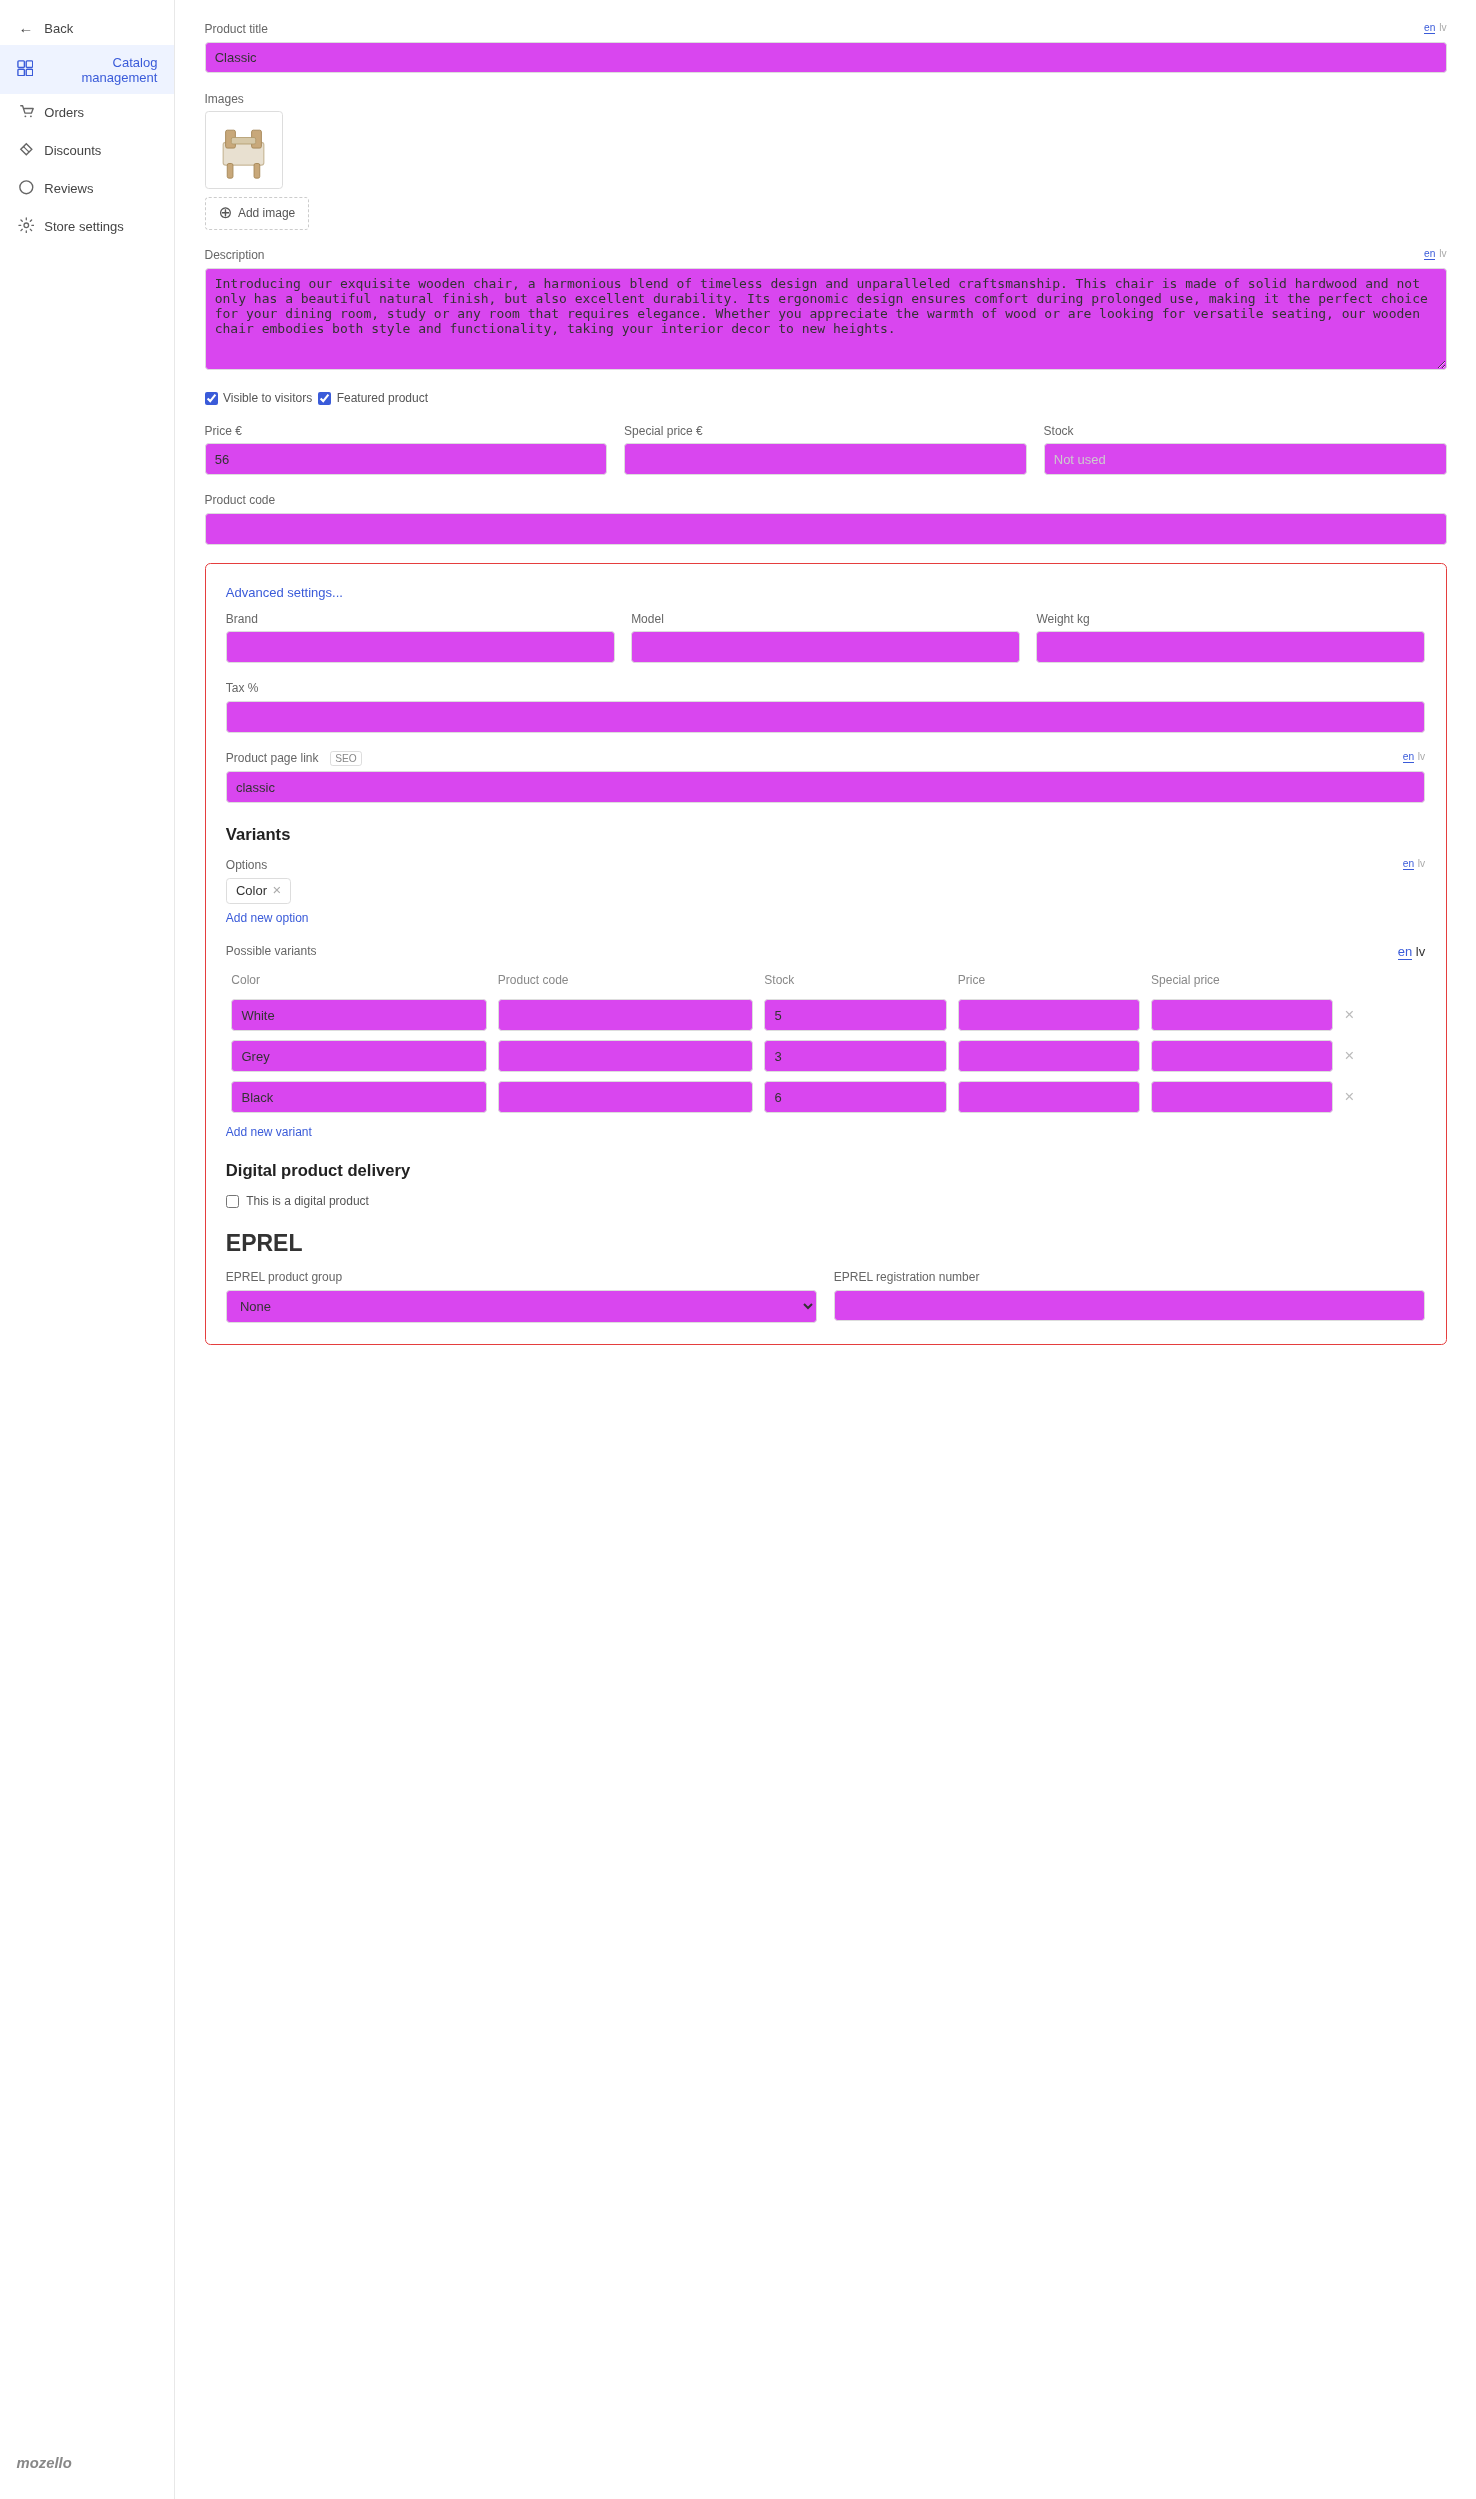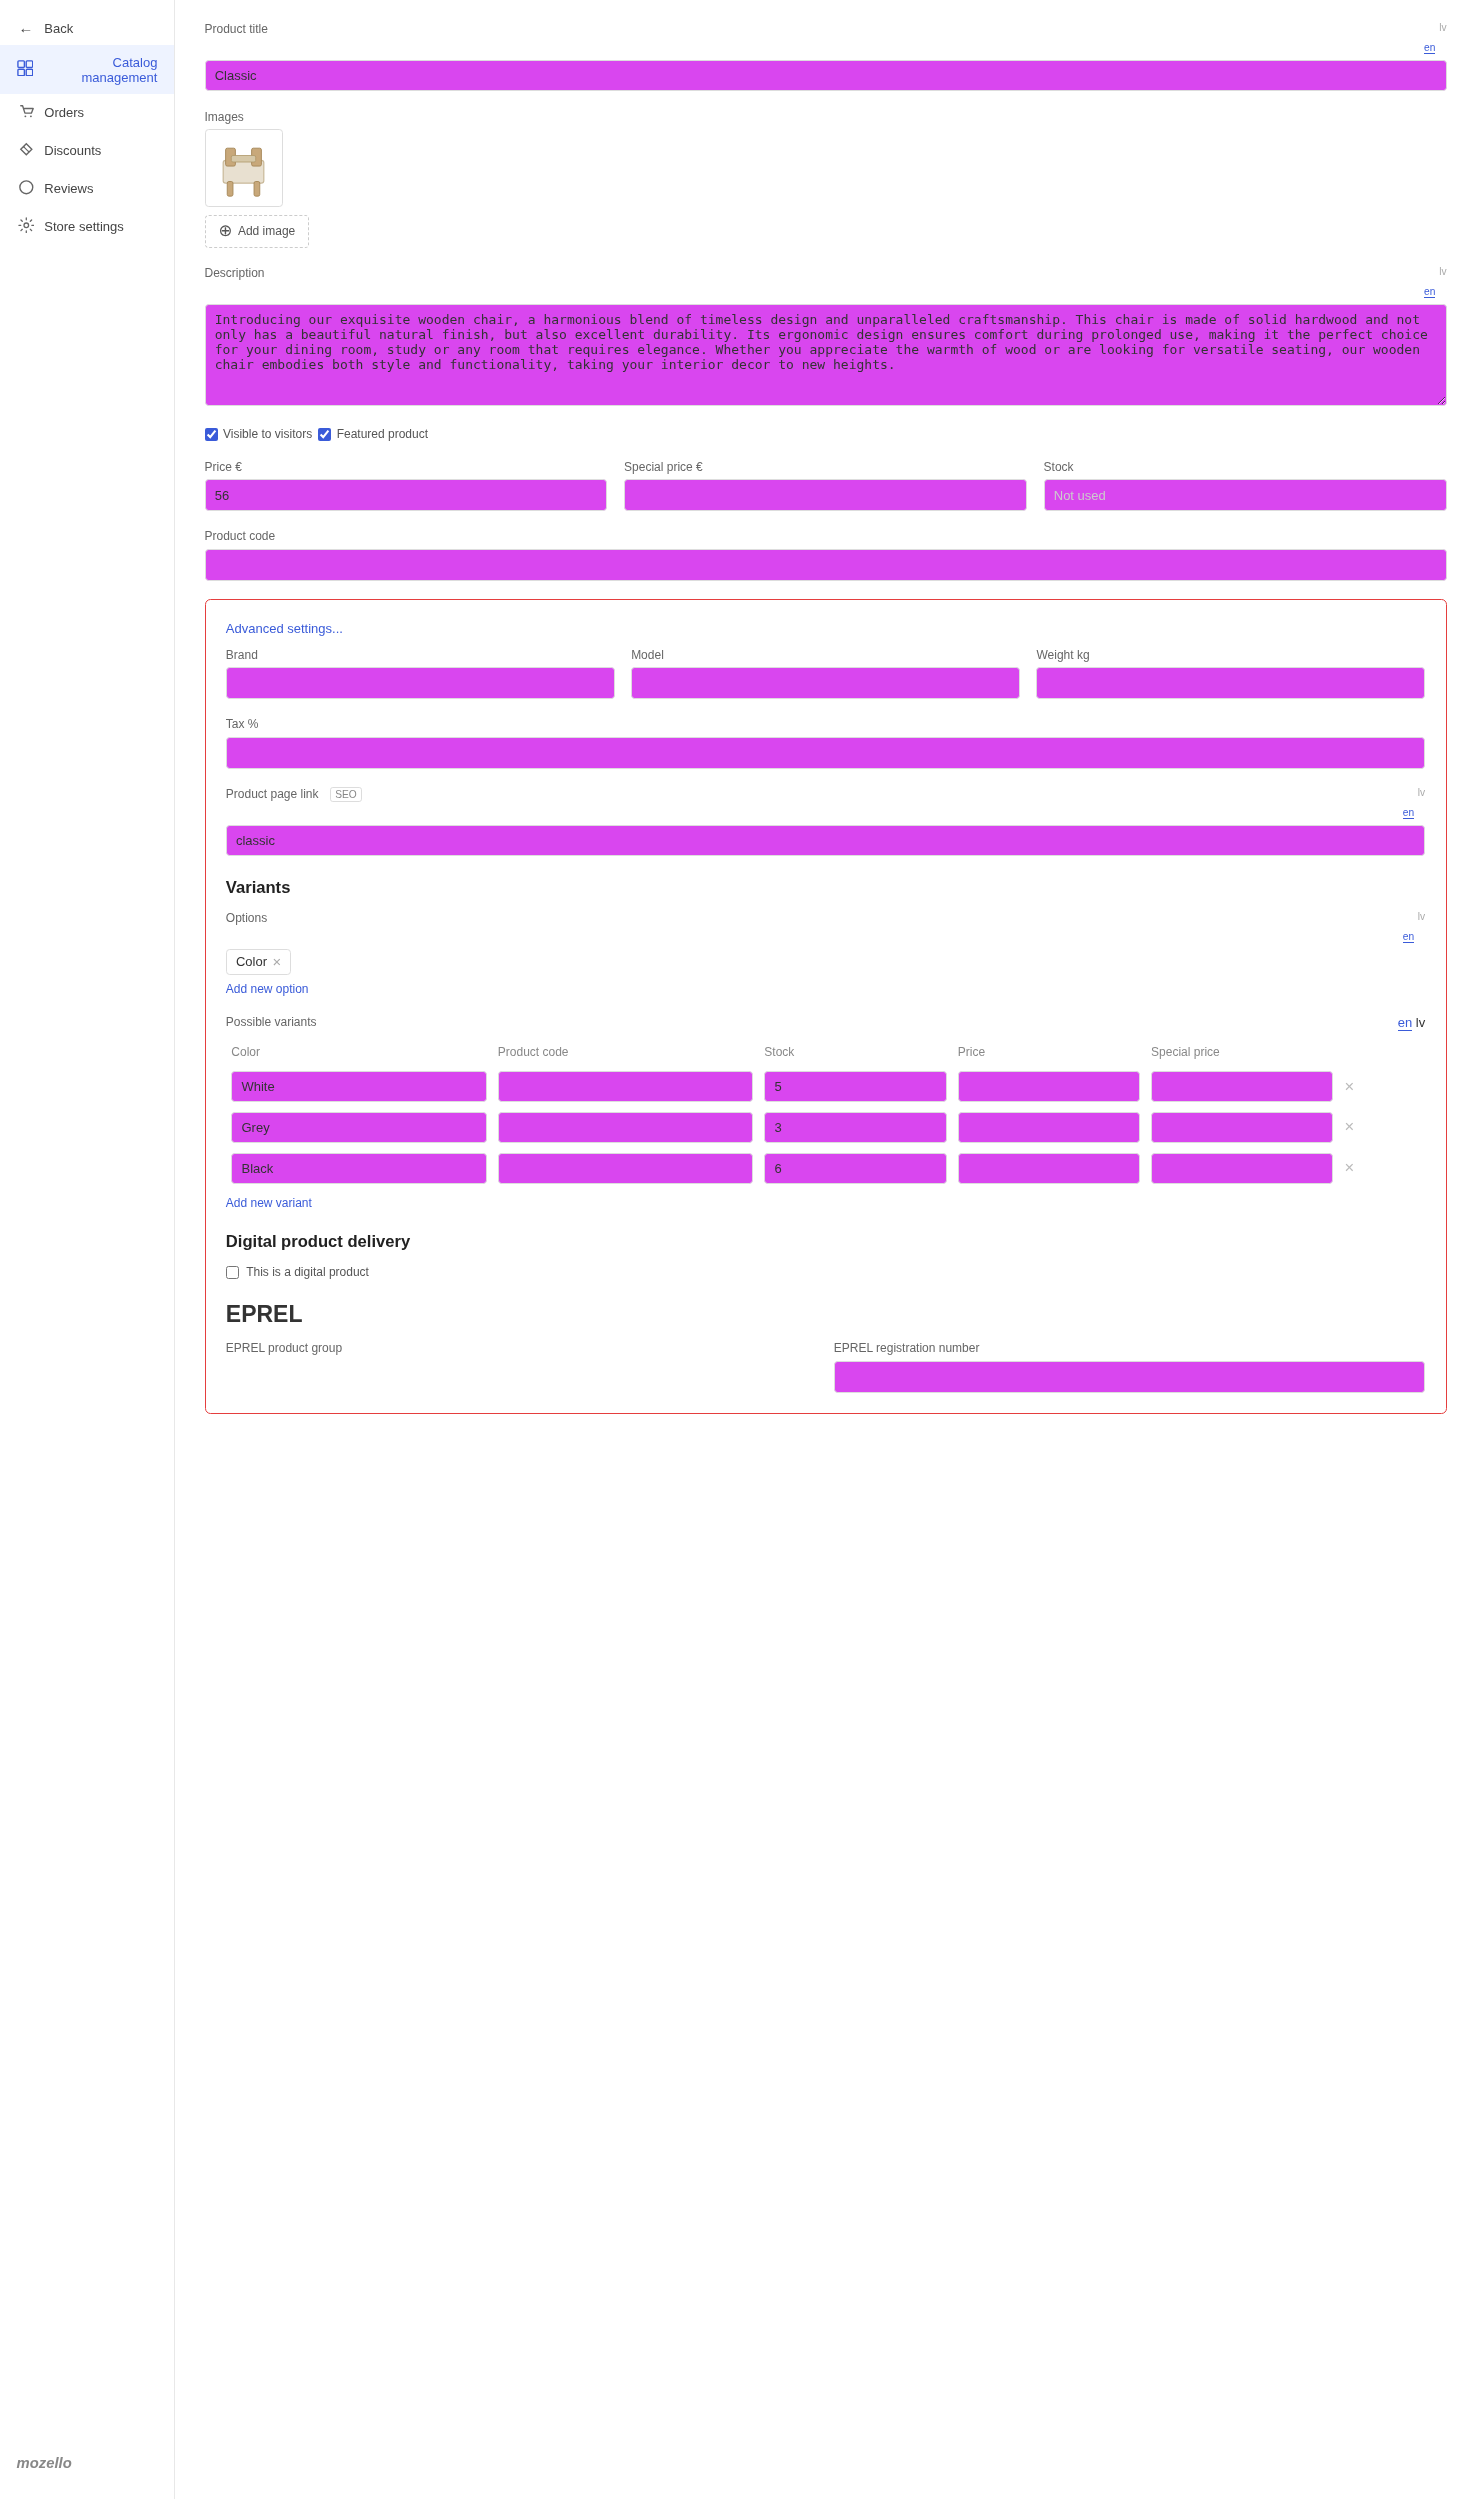--- a/index.html
+++ b/index.html
@@ -49,21 +49,21 @@
       gap: 5.5px;
     }
     .field-label .lang-badge {
       font-size: 10.2px;
       color: #aaa;
       margin-left: auto;
       gap: 3.7px;
       display: flex;
     }
     .lang-badge span { cursor: pointer; }
-    .lang-badge span.active { color: #3a5bd9; border-bottom: 0.9px solid #3a5bd9; margin-top: 20px; }
+    .lang-badge span.active { color: #3a5bd9; border-bottom: 0.9px solid #3a5bd9; }
 
     input[type="text"], textarea, select {
       width: 100%;
       border: 0.9px solid #ddd;
       border-radius: 3.7px;
       padding: 7.4px 9.2px;
       font-size: 13px;
       color: #333;
       background: #d946ef;
       outline: none;
@@ -459,20 +459,23 @@
     <label class="digital-label">
       <input type="checkbox" style="">
       <span>This is a digital product</span>
     </label>
 
     
     <div class="eprel-title">EPREL</div>
     <div class="two-col">
       <div>
         <div class="field-label">EPREL product group</div>
+        <select class="eprel-select">
+          <option>None</option>
+        </select>
       </div>
       <div>
         <div class="field-label">EPREL registration number</div>
         <input type="text" value="" style="">
       </div>
     </div>
 
   </div>
 </main>
 

